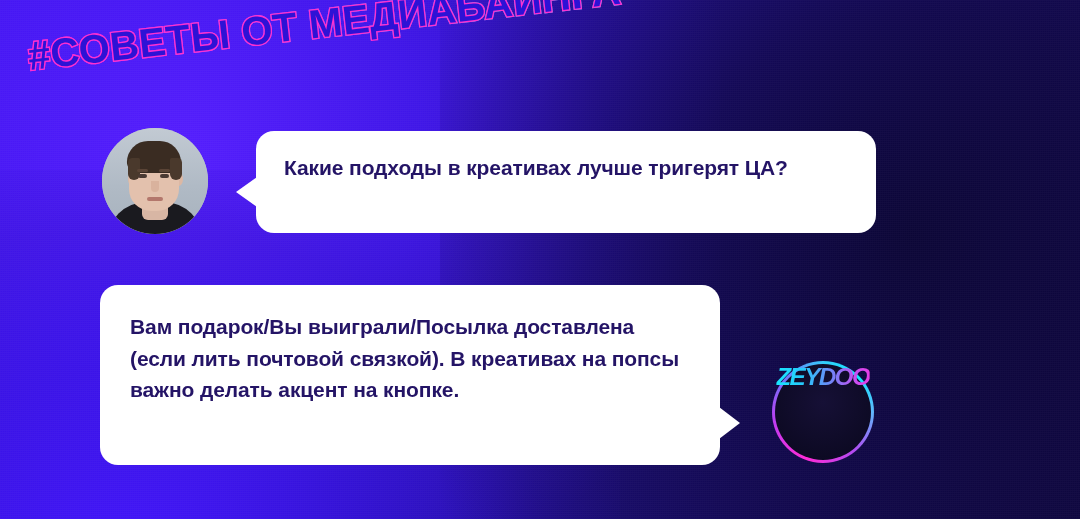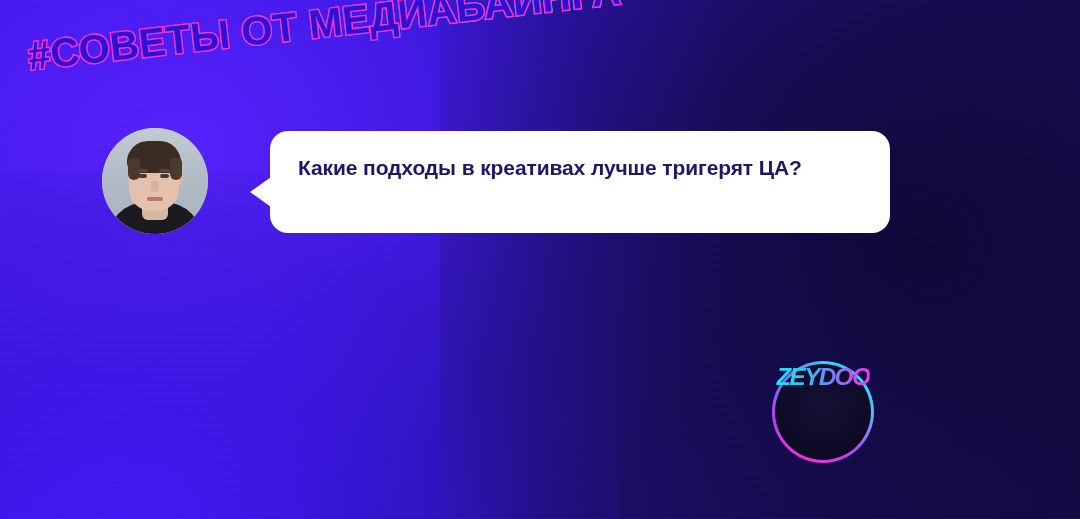--- a/index.html
+++ b/index.html
@@ -267,21 +267,21 @@
     border-radius: 18px;
     box-sizing: border-box;
   }
   .bubble .btext {
     margin: 0;
     color: #241466;
     font-weight: 700;
     font-family: "Liberation Sans", sans-serif;
   }
   .bubble-question {
-    left: 270px;
+    left: 256px;
     top: 131px;
     width: 620px;
     height: 102px;
     padding: 22px 28px;
   }
   .bubble-question .btext {
     font-size: 21px;
     line-height: 1.42;
     letter-spacing: -0.1px;
   }
@@ -396,20 +396,24 @@
     <div class="av-eye-r"></div>
     <div class="av-nose"></div>
     <div class="av-mouth"></div>
   </div>
 
   <div class="bubble bubble-question">
     <div class="tail-left"></div>
     <p class="btext">Какие подходы в креативах лучше тригерят ЦА?</p>
   </div>
 
+  <div class="bubble bubble-answer">
+    <div class="tail-right"></div>
+    <p class="btext">Вам подарок/Вы выиграли/Посылка доставлена (если лить почтовой связкой). В креативах на попсы важно делать акцент на кнопке.</p>
+  </div>
 
   <div class="logo">
     <div class="logo-ring"></div>
     <div class="logo-inner">
       <span class="logo-word">ZEYDOO</span>
     </div>
   </div>
 
 </div>
 

